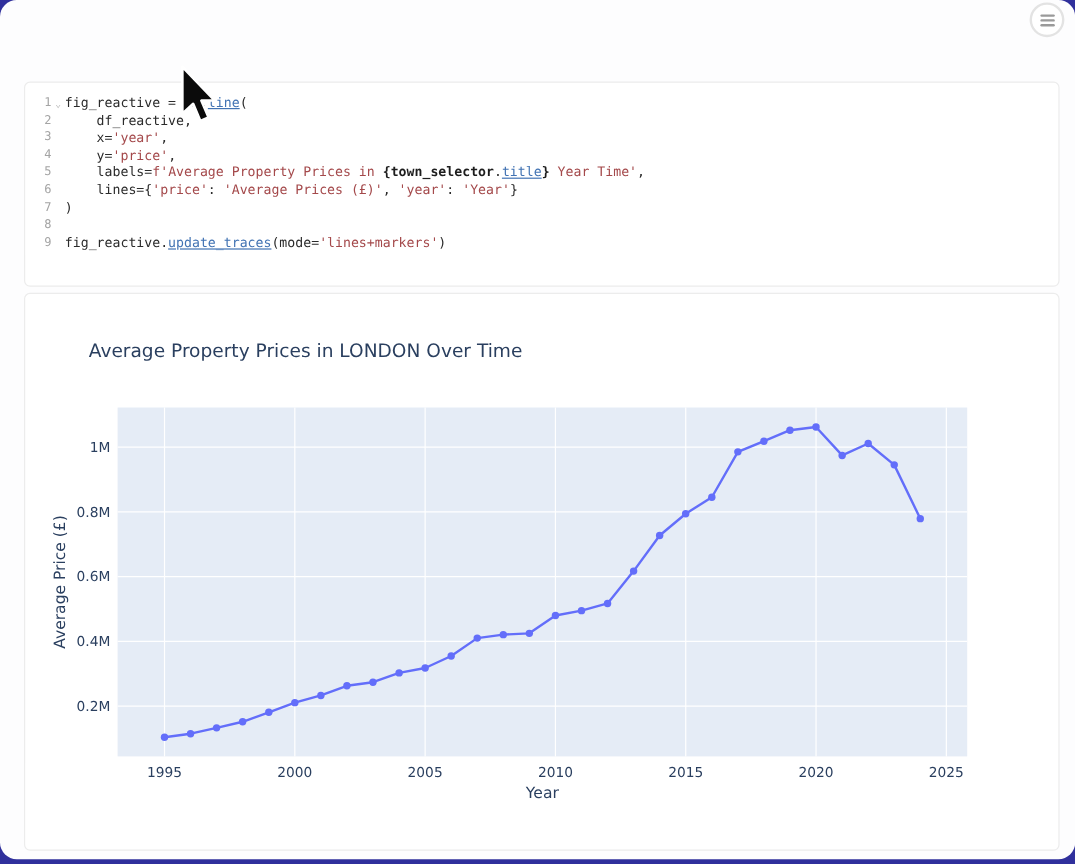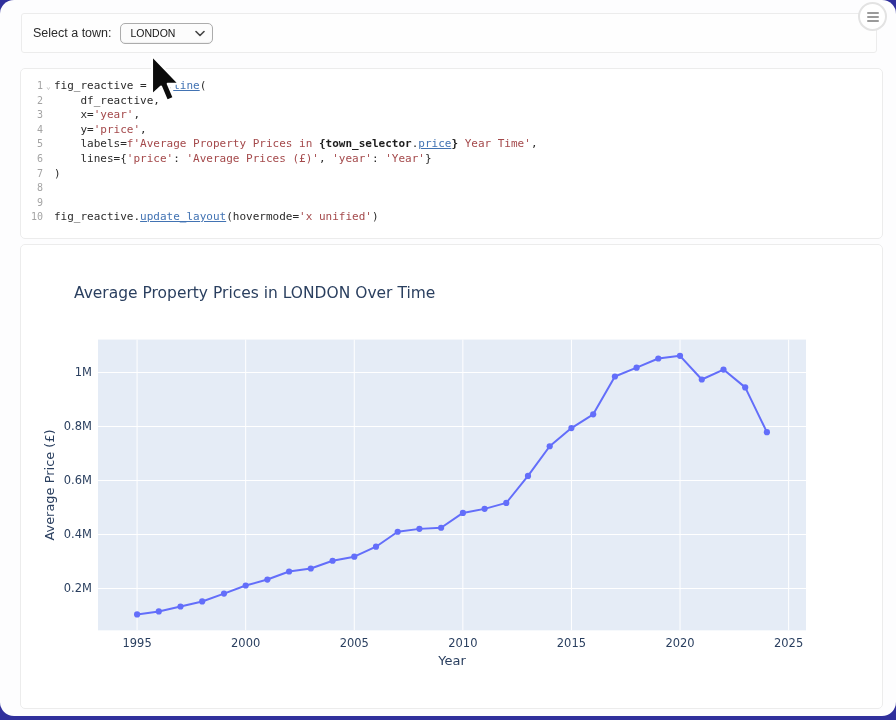--- a/index.html
+++ b/index.html
@@ -45,29 +45,20 @@
 
   
   .cursor { position:absolute; left:146px; top:54px; width:36px; height:50px; z-index:10; pointer-events:none; }
 </style>
 </head>
 <body>
 
 <div class="stage">
   <div class="page">
 
-    <div class="widget-row">
-      <span class="widget-label">Select a town:</span>
-      <div class="select-box">
-        <span>LONDON</span>
-        <svg width="10" height="7" viewBox="0 0 10 7">
-          <polyline points="1,1.5 5,5.5 9,1.5" fill="none" stroke="#444" stroke-width="1.6" stroke-linecap="round" stroke-linejoin="round"></polyline>
-        </svg>
-      </div>
-    </div>
 
     <div class="menu-btn">
       <span class="bar"></span>
       <span class="bar"></span>
       <span class="bar"></span>
     </div>
 
     <div class="code-cell">
       <div>
           <div class="code-line">
@@ -86,45 +77,41 @@
             <span class="code"><span class="p">    x=</span><span class="s">'year'</span><span class="p">,</span></span>
           </div>
           <div class="code-line">
             <span class="gutter">4</span>
             <span class="fold"></span>
             <span class="code"><span class="p">    y=</span><span class="s">'price'</span><span class="p">,</span></span>
           </div>
           <div class="code-line">
             <span class="gutter">5</span>
             <span class="fold"></span>
-            <span class="code"><span class="p">    labels=</span><span class="s">f'Average Property Prices in </span><span class="b">{</span><span class="b">town_selector</span><span class="p">.</span><span class="fn">price</span><span class="b">}</span><span class="s"> Year Time'</span><span class="p">,</span></span>
+            <span class="code"><span class="p">    labels=</span><span class="s">f'Average Property Prices in </span><span class="b">{</span><span class="b">town_selector</span><span class="p">.</span><span class="fn">title</span><span class="b">}</span><span class="s"> Year Time'</span><span class="p">,</span></span>
           </div>
           <div class="code-line">
             <span class="gutter">6</span>
             <span class="fold"></span>
             <span class="code"><span class="p">    lines=</span><span class="p">{</span><span class="s">'price'</span><span class="p">: </span><span class="s">'Average Prices (£)'</span><span class="p">, </span><span class="s">'year'</span><span class="p">: </span><span class="s">'Year'</span><span class="p">}</span></span>
           </div>
           <div class="code-line">
             <span class="gutter">7</span>
             <span class="fold"></span>
             <span class="code"><span class="p">)</span></span>
           </div>
           <div class="code-line">
             <span class="gutter">8</span>
             <span class="fold"></span>
             <span class="code"></span>
           </div>
           <div class="code-line">
             <span class="gutter">9</span>
             <span class="fold"></span>
-          </div>
-          <div class="code-line">
-            <span class="gutter">10</span>
-            <span class="fold"></span>
-            <span class="code"><span class="p">fig_reactive.</span><span class="fn">update_layout</span><span class="p">(hovermode=</span><span class="s">'x unified'</span><span class="p">)</span></span>
+            <span class="code"><span class="p">fig_reactive.</span><span class="fn">update_traces</span><span class="p">(mode=</span><span class="s">'lines+markers'</span><span class="p">)</span></span>
           </div>
         </div>
     </div>
 
     <div class="chart-cell">
       <svg id="chart-svg" viewBox="0 0 861 465" preserveAspectRatio="none">
           <rect x="77" y="95" width="708" height="292" fill="#e5ecf6"></rect>
           <line x1="116.09202453987642" x2="116.09202453987642" y1="95" y2="387" stroke="#ffffff" stroke-width="1"></line>
           <line x1="224.68098159509145" x2="224.68098159509145" y1="95" y2="387" stroke="#ffffff" stroke-width="1"></line>
           <line x1="333.26993865030647" x2="333.26993865030647" y1="95" y2="387" stroke="#ffffff" stroke-width="1"></line>

